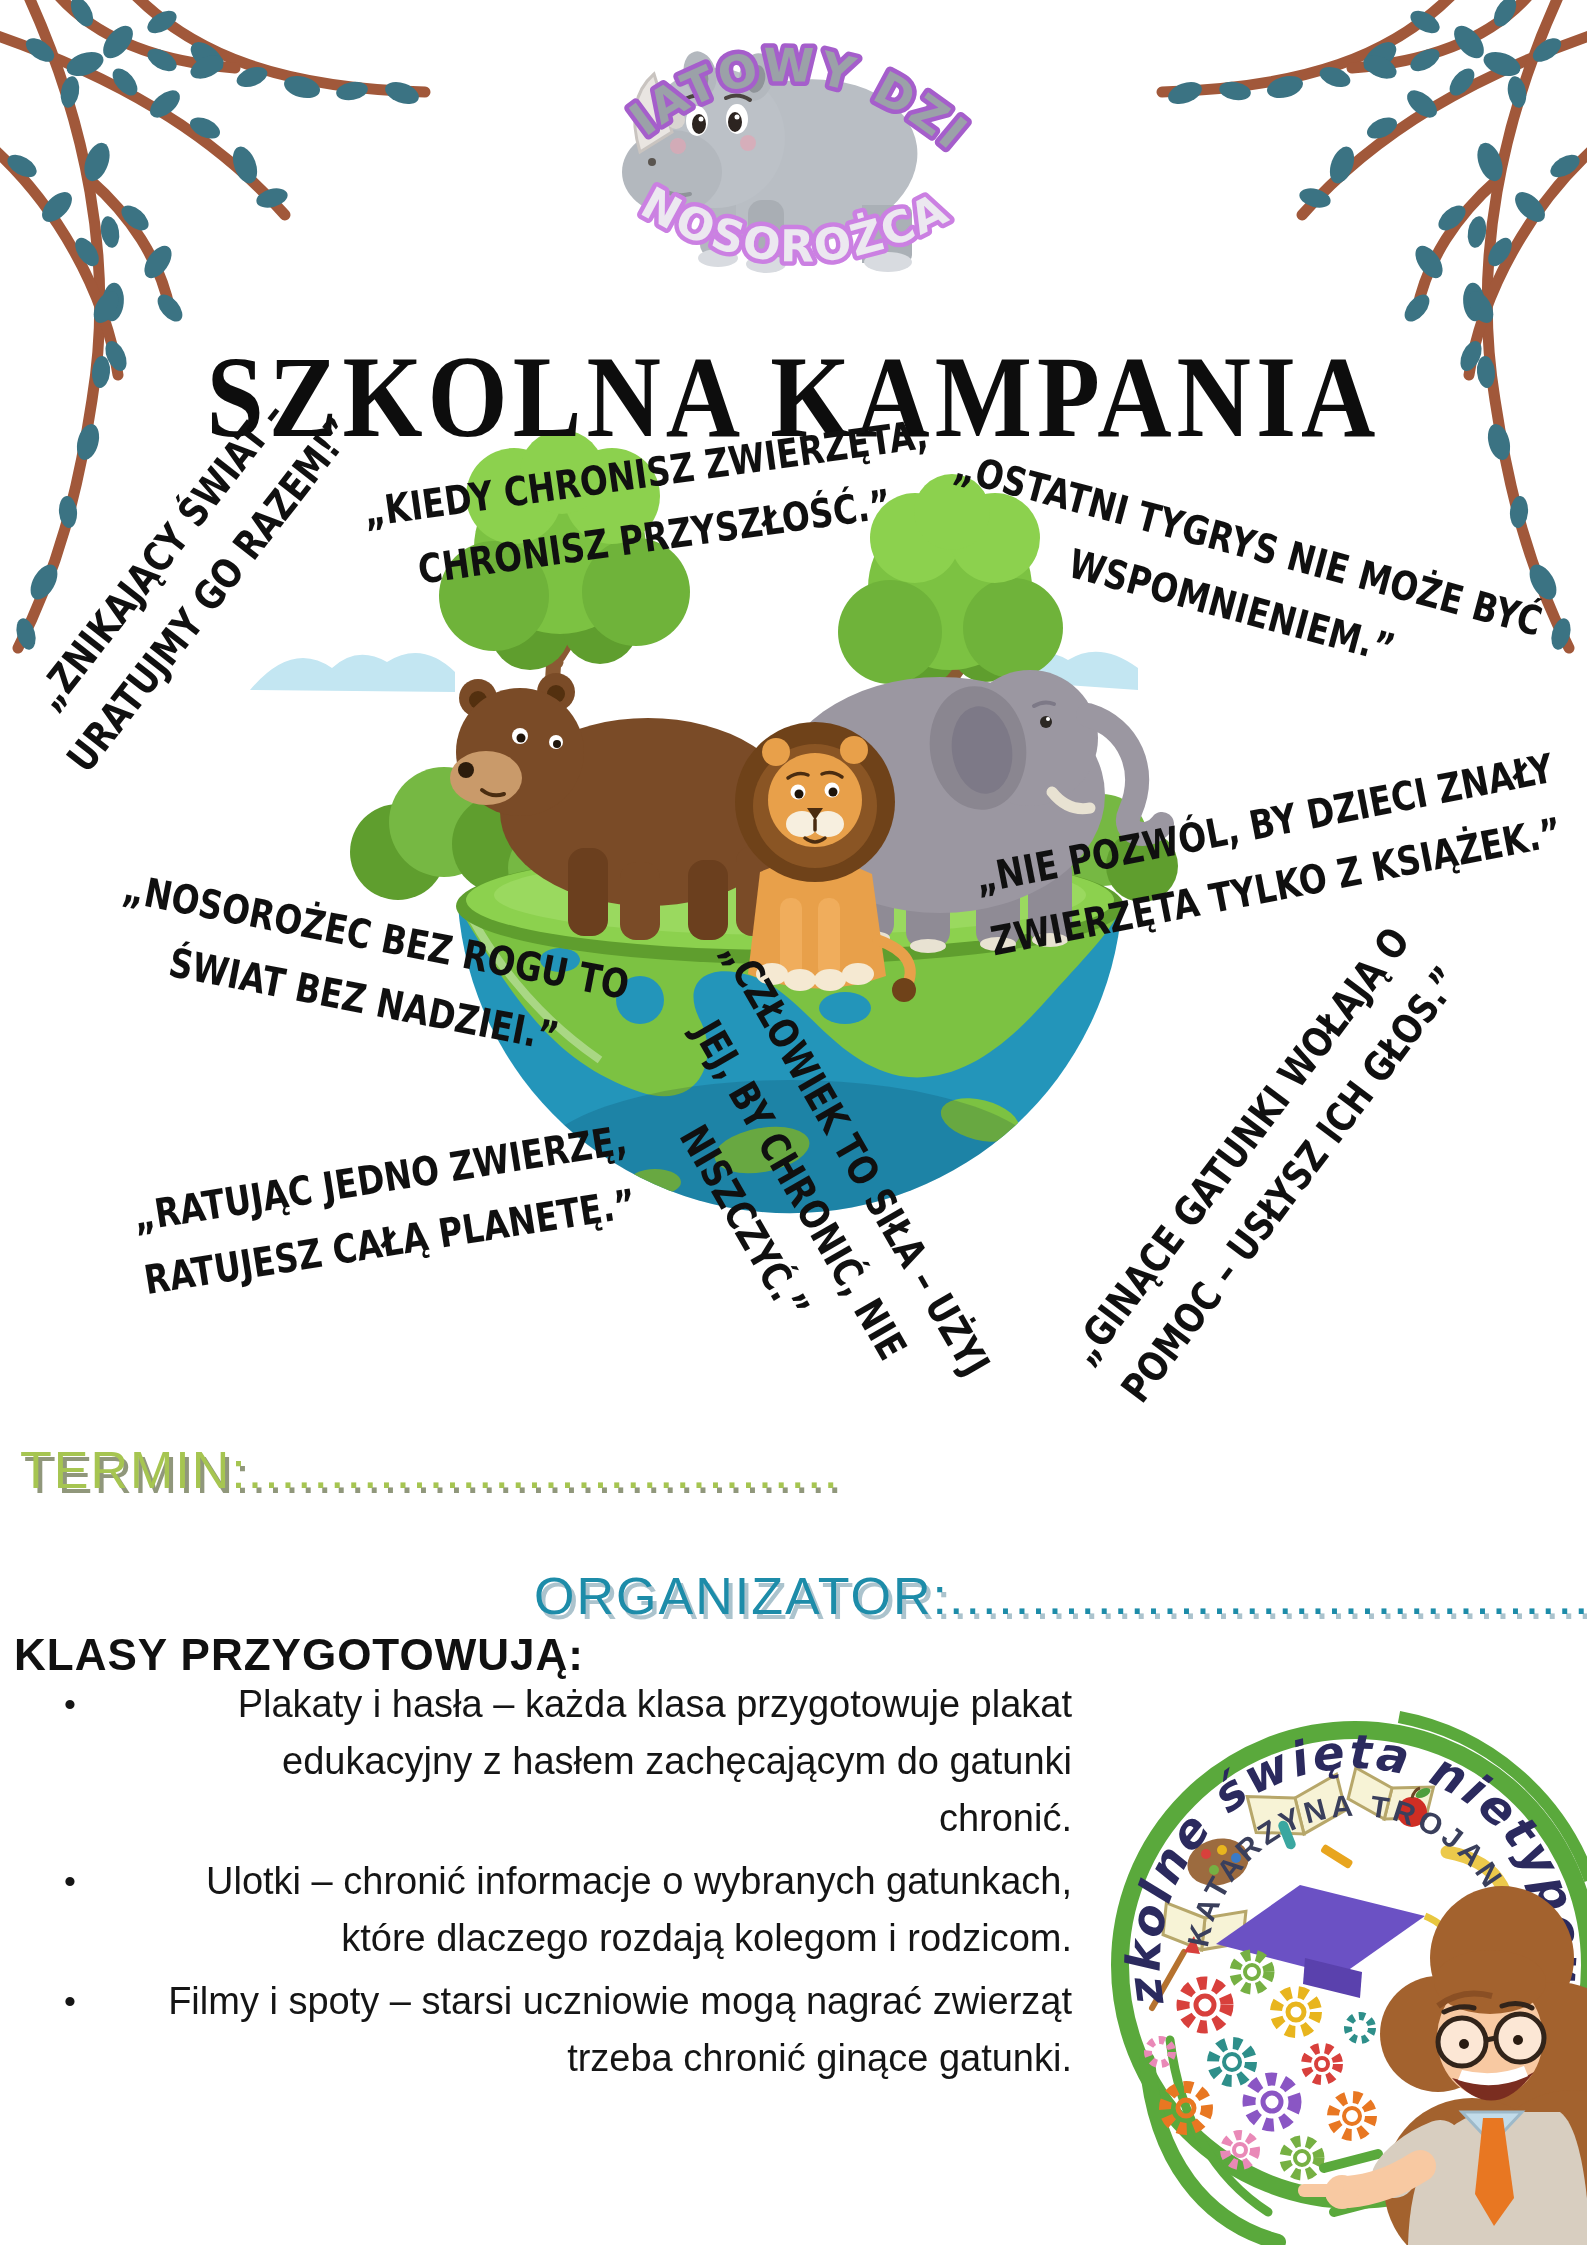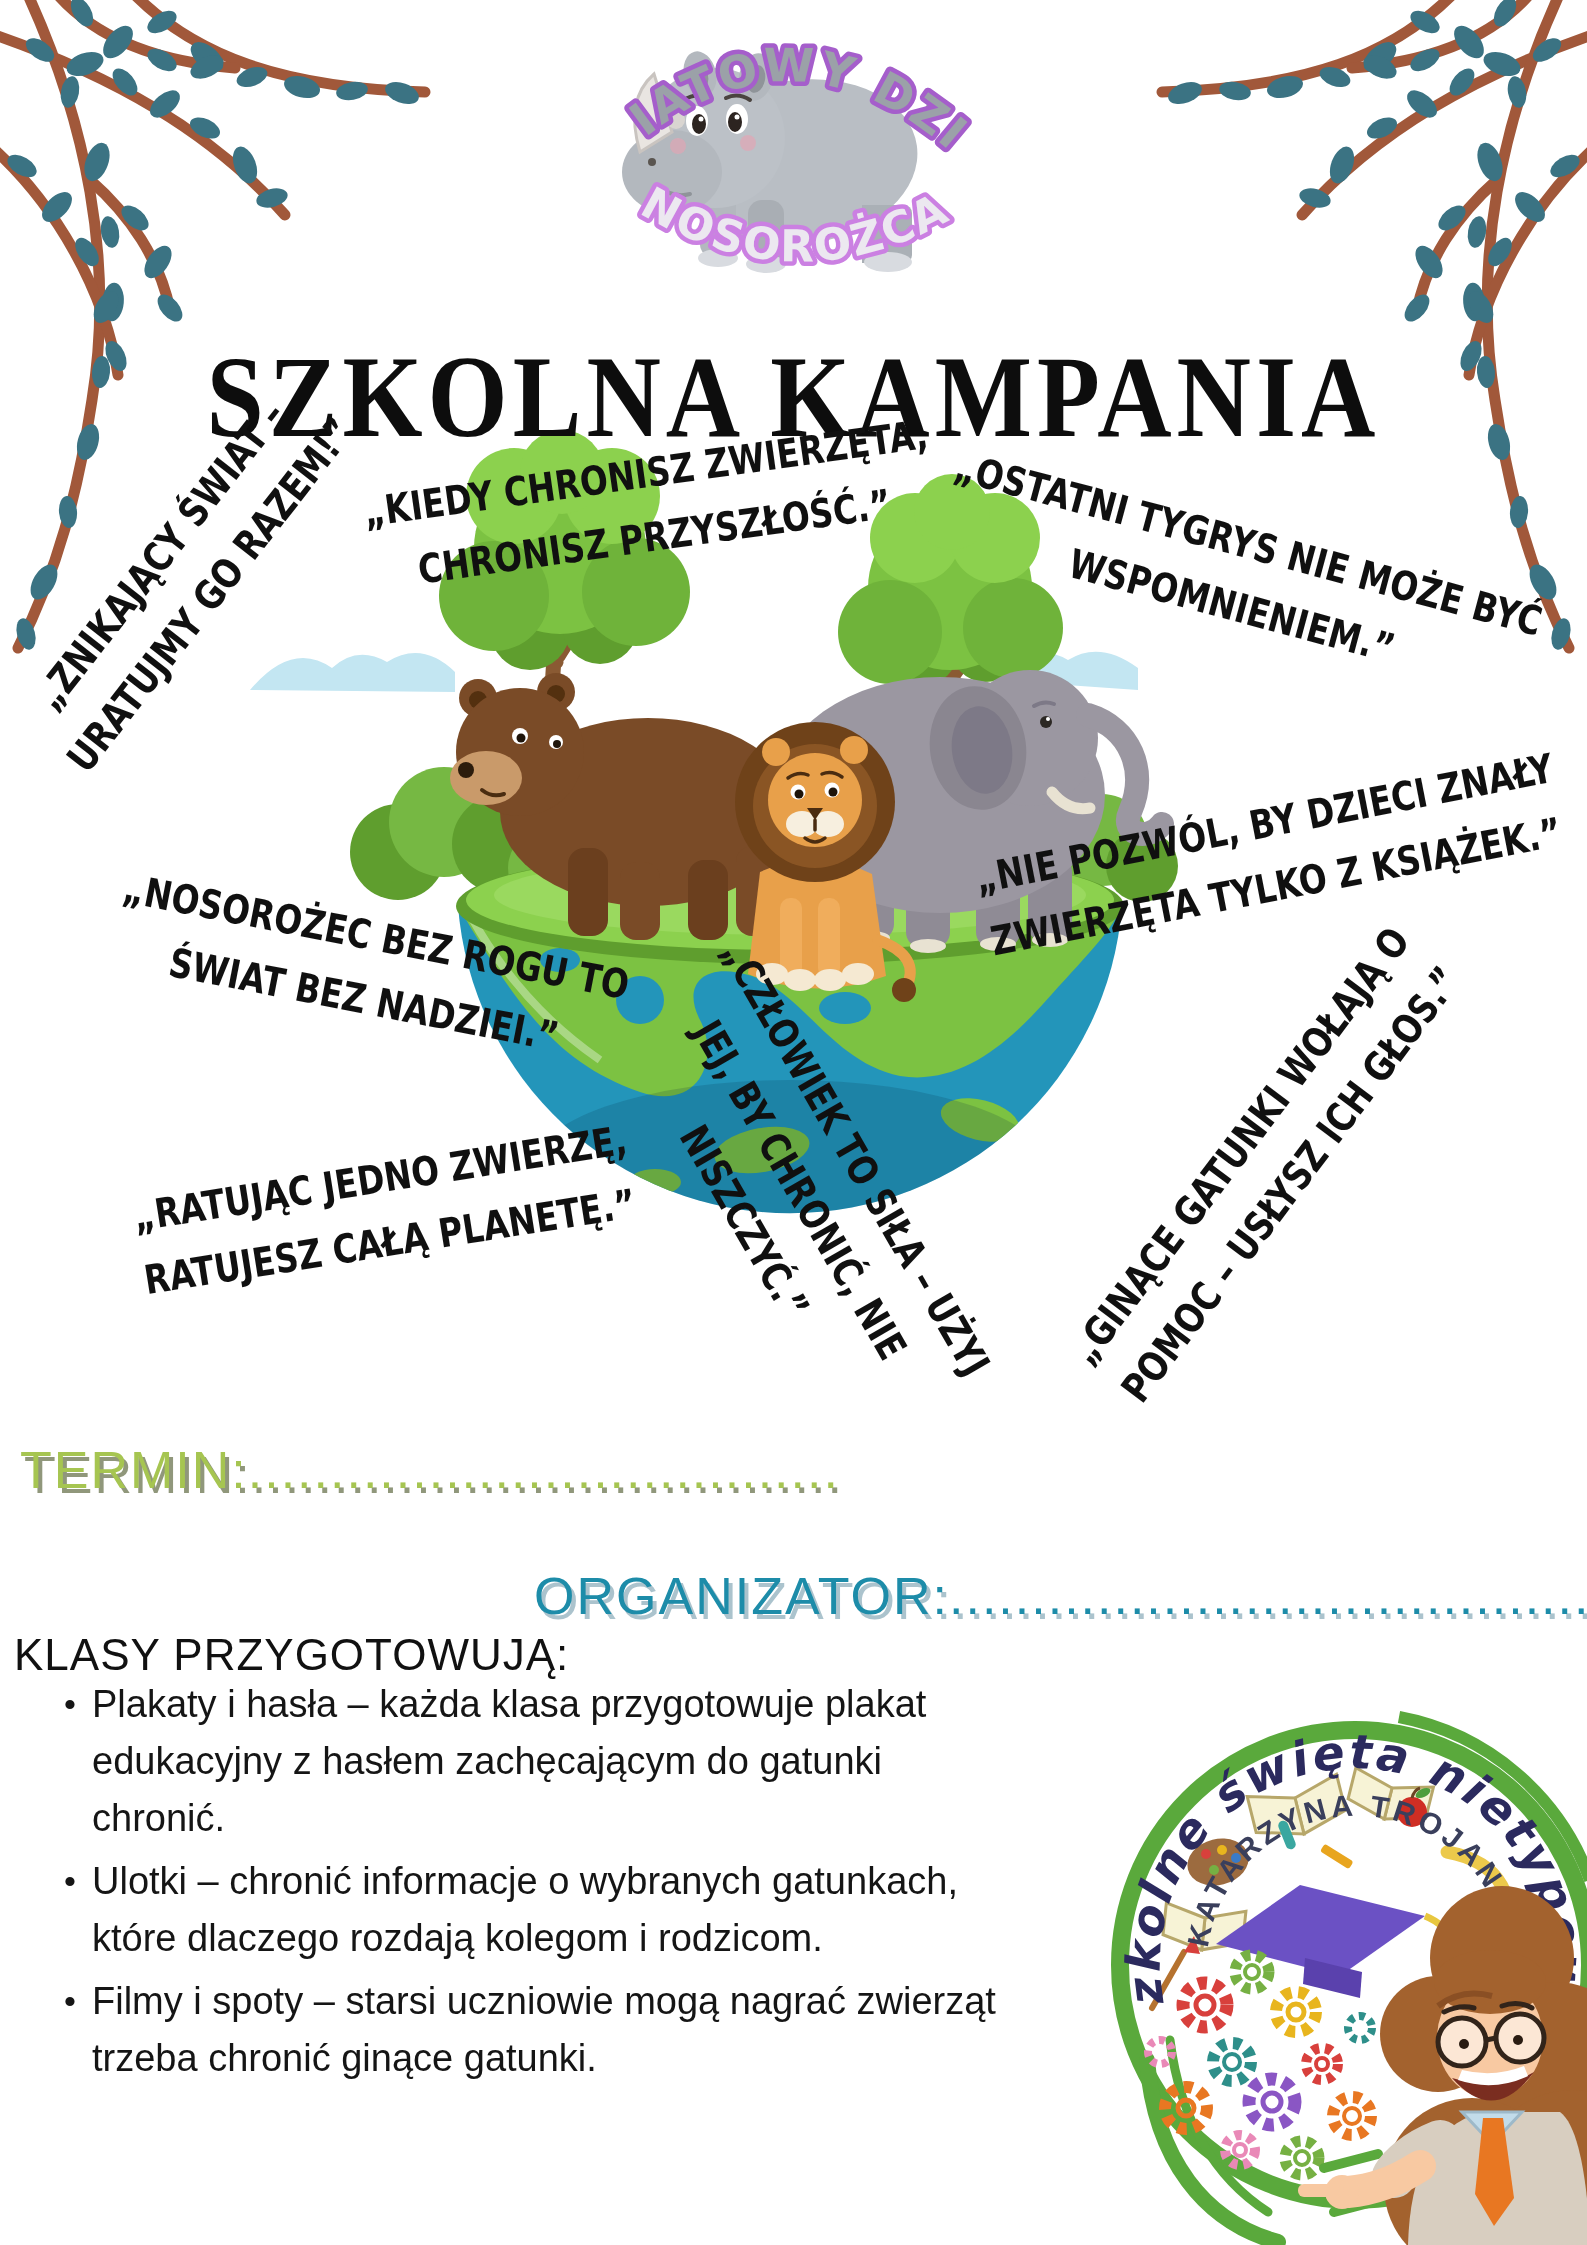--- a/index.html
+++ b/index.html
@@ -12,24 +12,24 @@
     letter-spacing:5px;transform:scaleY(1.14);transform-origin:top center;white-space:nowrap;}
 
   .quote{position:absolute;color:#101010;font-family:"DejaVu Sans",sans-serif;font-weight:bold;
     font-size:40px;line-height:1.6;text-align:center;white-space:nowrap;}
   .quote span{display:block;}
 
   .fill-line{position:absolute;font-weight:normal;letter-spacing:2px;white-space:nowrap;}
   #termin{left:20px;top:1440px;font-size:52px;color:#a6c551;text-shadow:4px 5px 0 rgba(84,96,52,.65);}
   #organizator{left:534px;top:1566px;font-size:52px;color:#1d8ca9;text-shadow:4px 5px 0 rgba(150,180,192,.8);}
 
-  #klasy-heading{position:absolute;left:14px;top:1630px;font-size:44px;font-weight:normal;color:#111;
+  #klasy-heading{position:absolute;left:14px;top:1630px;font-size:44px;font-weight:bold;color:#111;
     letter-spacing:1px;text-align:right;}
   #bullet-list{position:absolute;left:62px;top:1676px;width:1010px;margin:0;padding:0;list-style:none;
-    font-size:38px;line-height:57px;color:#151515;}
+    font-size:38px;line-height:57px;color:#151515;text-align:right;}
   #bullet-list li{position:relative;padding-left:30px;margin:0 0 6px 0;}
   #bullet-list li::before{content:"•";position:absolute;left:2px;top:0;font-size:34px;color:#151515;}
   #bullet-list li span{display:block;}
 </style>
 </head>
 <body>
 
 <div id="poster">
 
 <svg id="art" viewBox="0 0 1587 2245">

